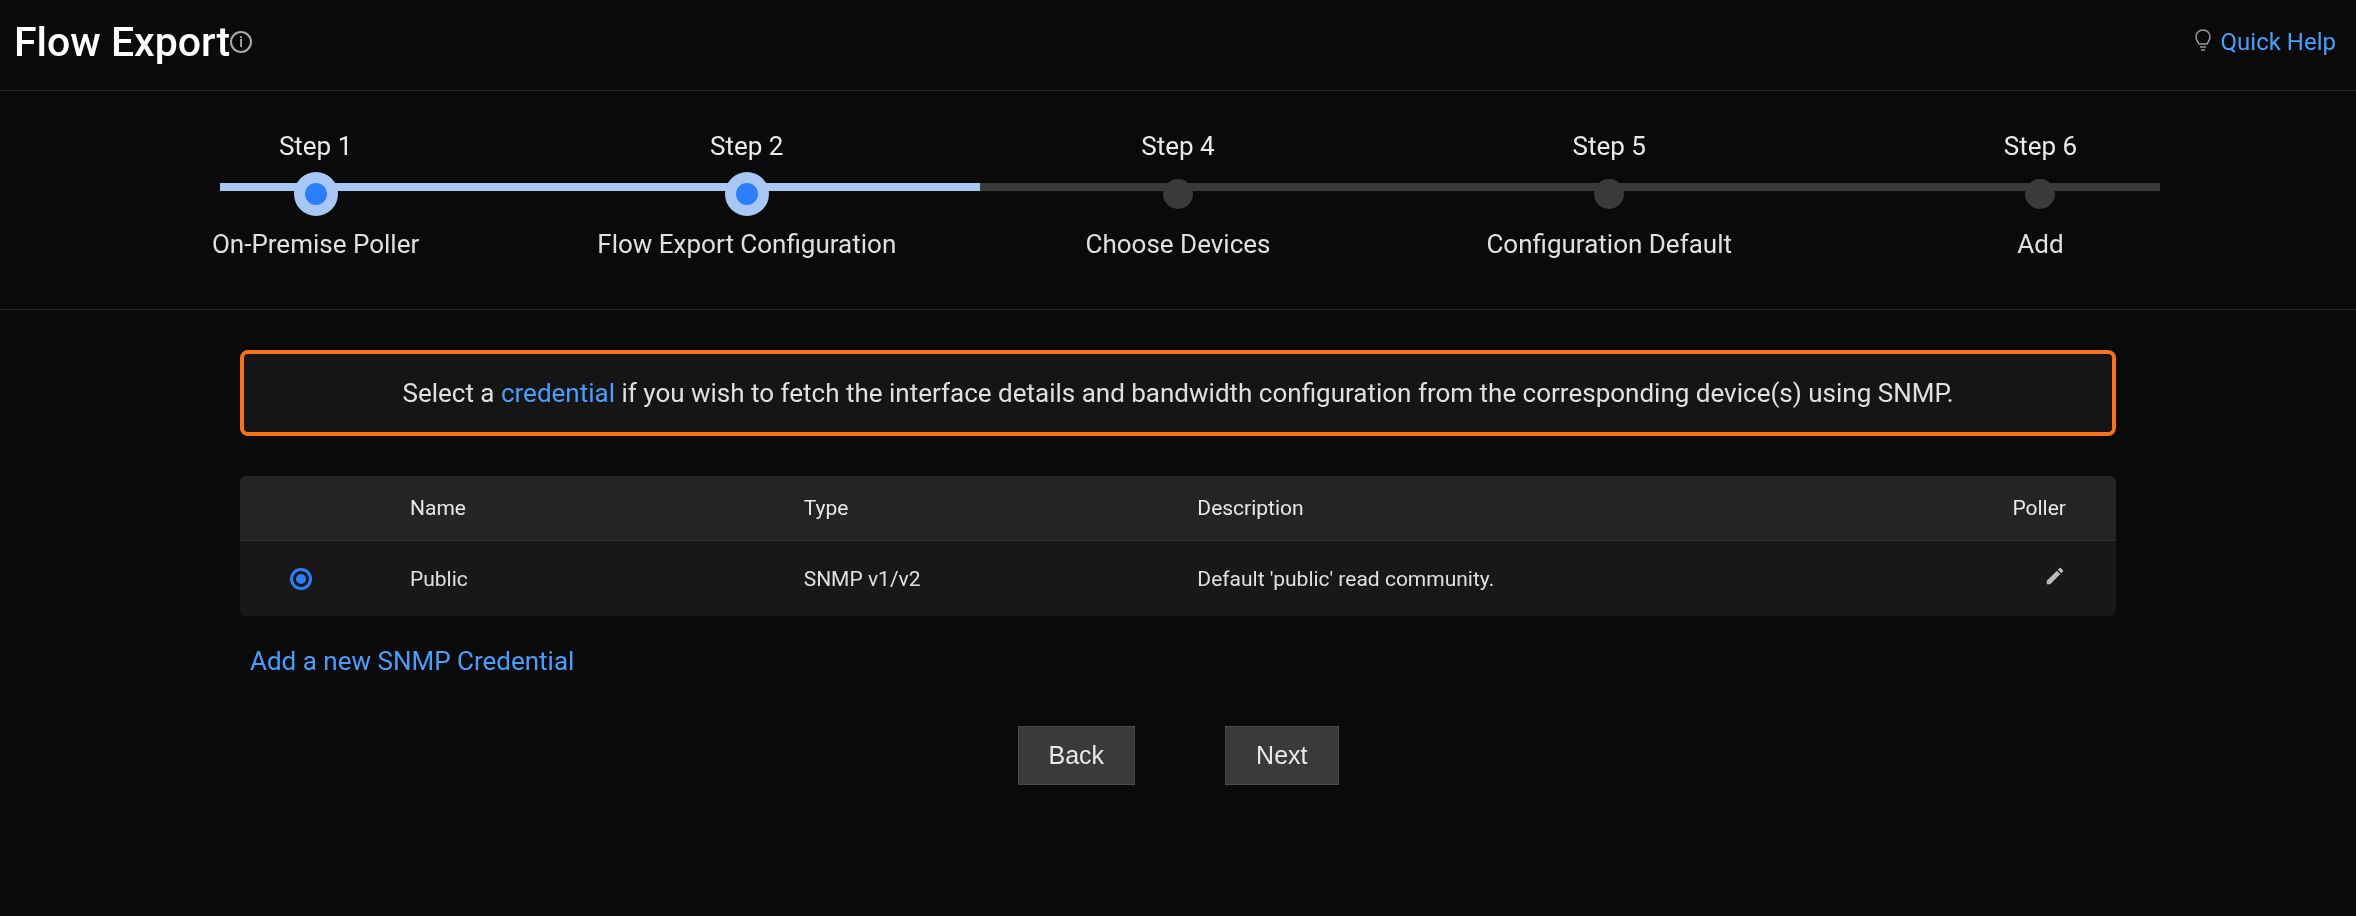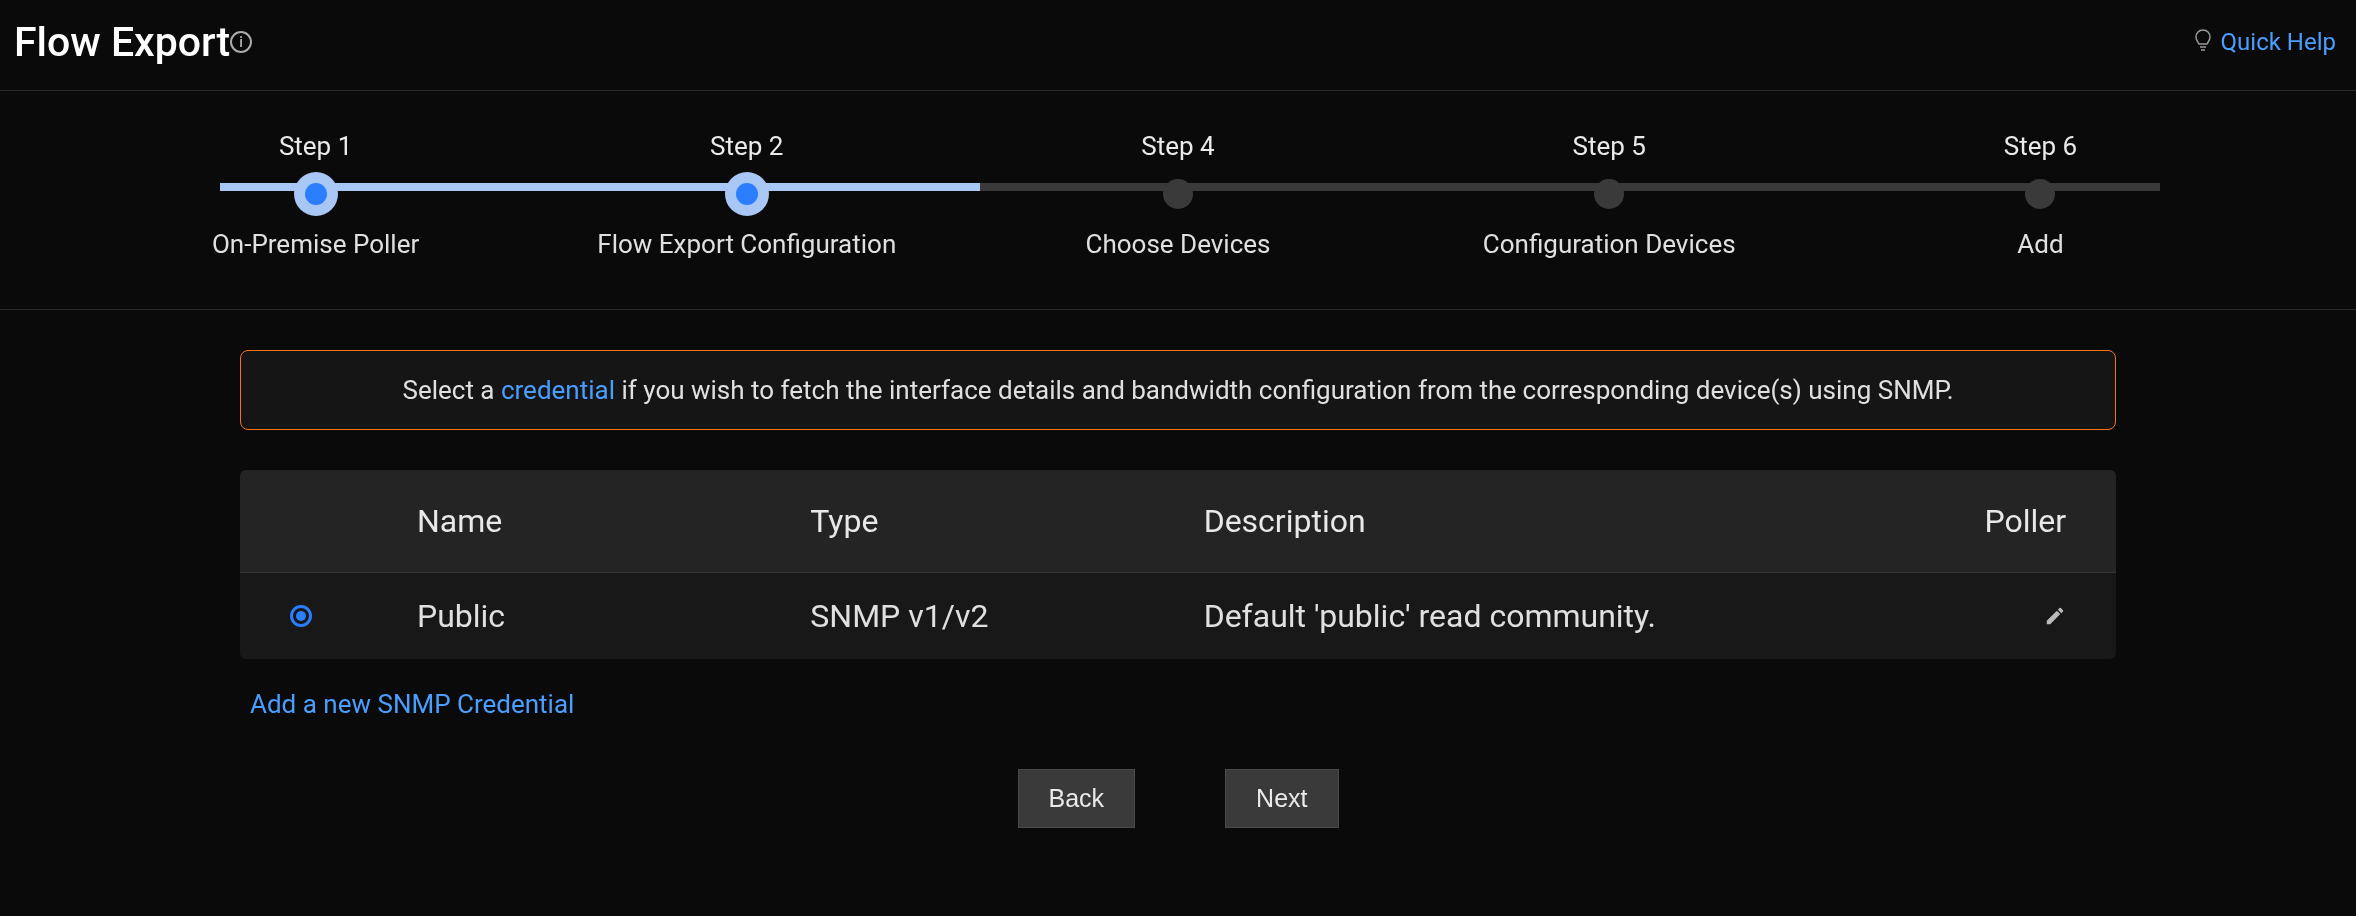--- a/index.html
+++ b/index.html
@@ -129,21 +129,21 @@
   }
   .line.filled {
     background: #a9c7f5;
   }
 
   
   .content {
     padding: 40px 240px 0 240px;
   }
   .info-box {
-    border: 1px solid #f97316;
+    border: 4px solid #f97316;
     border-radius: 8px;
     padding: 24px 30px;
     font-size: 26px;
     color: #e0e0e0;
     text-align: center;
     background: #151515;
   }
   .info-box a {
     color: #4a9eff;
     text-decoration: none;
@@ -153,23 +153,22 @@
   .table {
     margin-top: 40px;
     background: #181818;
     border-radius: 6px;
     overflow: hidden;
   }
   .table-header, .table-row {
     display: grid;
     grid-template-columns: 140px 1fr 1fr 1.8fr 180px;
     align-items: center;
-    padding: 32px 30px;
-    font-size: 32px;
-    gap: 7px;
+    padding: 20px 30px;
+    font-size: 21px;
   }
   .table-header {
     background: #242424;
     color: #e8e8e8;
     border-bottom: 1px solid #333;
   }
   .table-row {
     color: #e0e0e0;
     padding-top: 24px;
     padding-bottom: 24px;
@@ -264,21 +263,21 @@
     <div class="step-label">Flow Export Configuration</div>
   </div>
   <div class="step">
     <div class="step-num">Step 4</div>
     <div class="step-dot"></div>
     <div class="step-label">Choose Devices</div>
   </div>
   <div class="step">
     <div class="step-num">Step 5</div>
     <div class="step-dot"></div>
-    <div class="step-label">Configuration Devices</div>
+    <div class="step-label">Configuration Default</div>
   </div>
   <div class="step">
     <div class="step-num">Step 6</div>
     <div class="step-dot"></div>
     <div class="step-label">Add</div>
   </div>
 </div>
 
 <div class="content">
   <div class="info-box">

